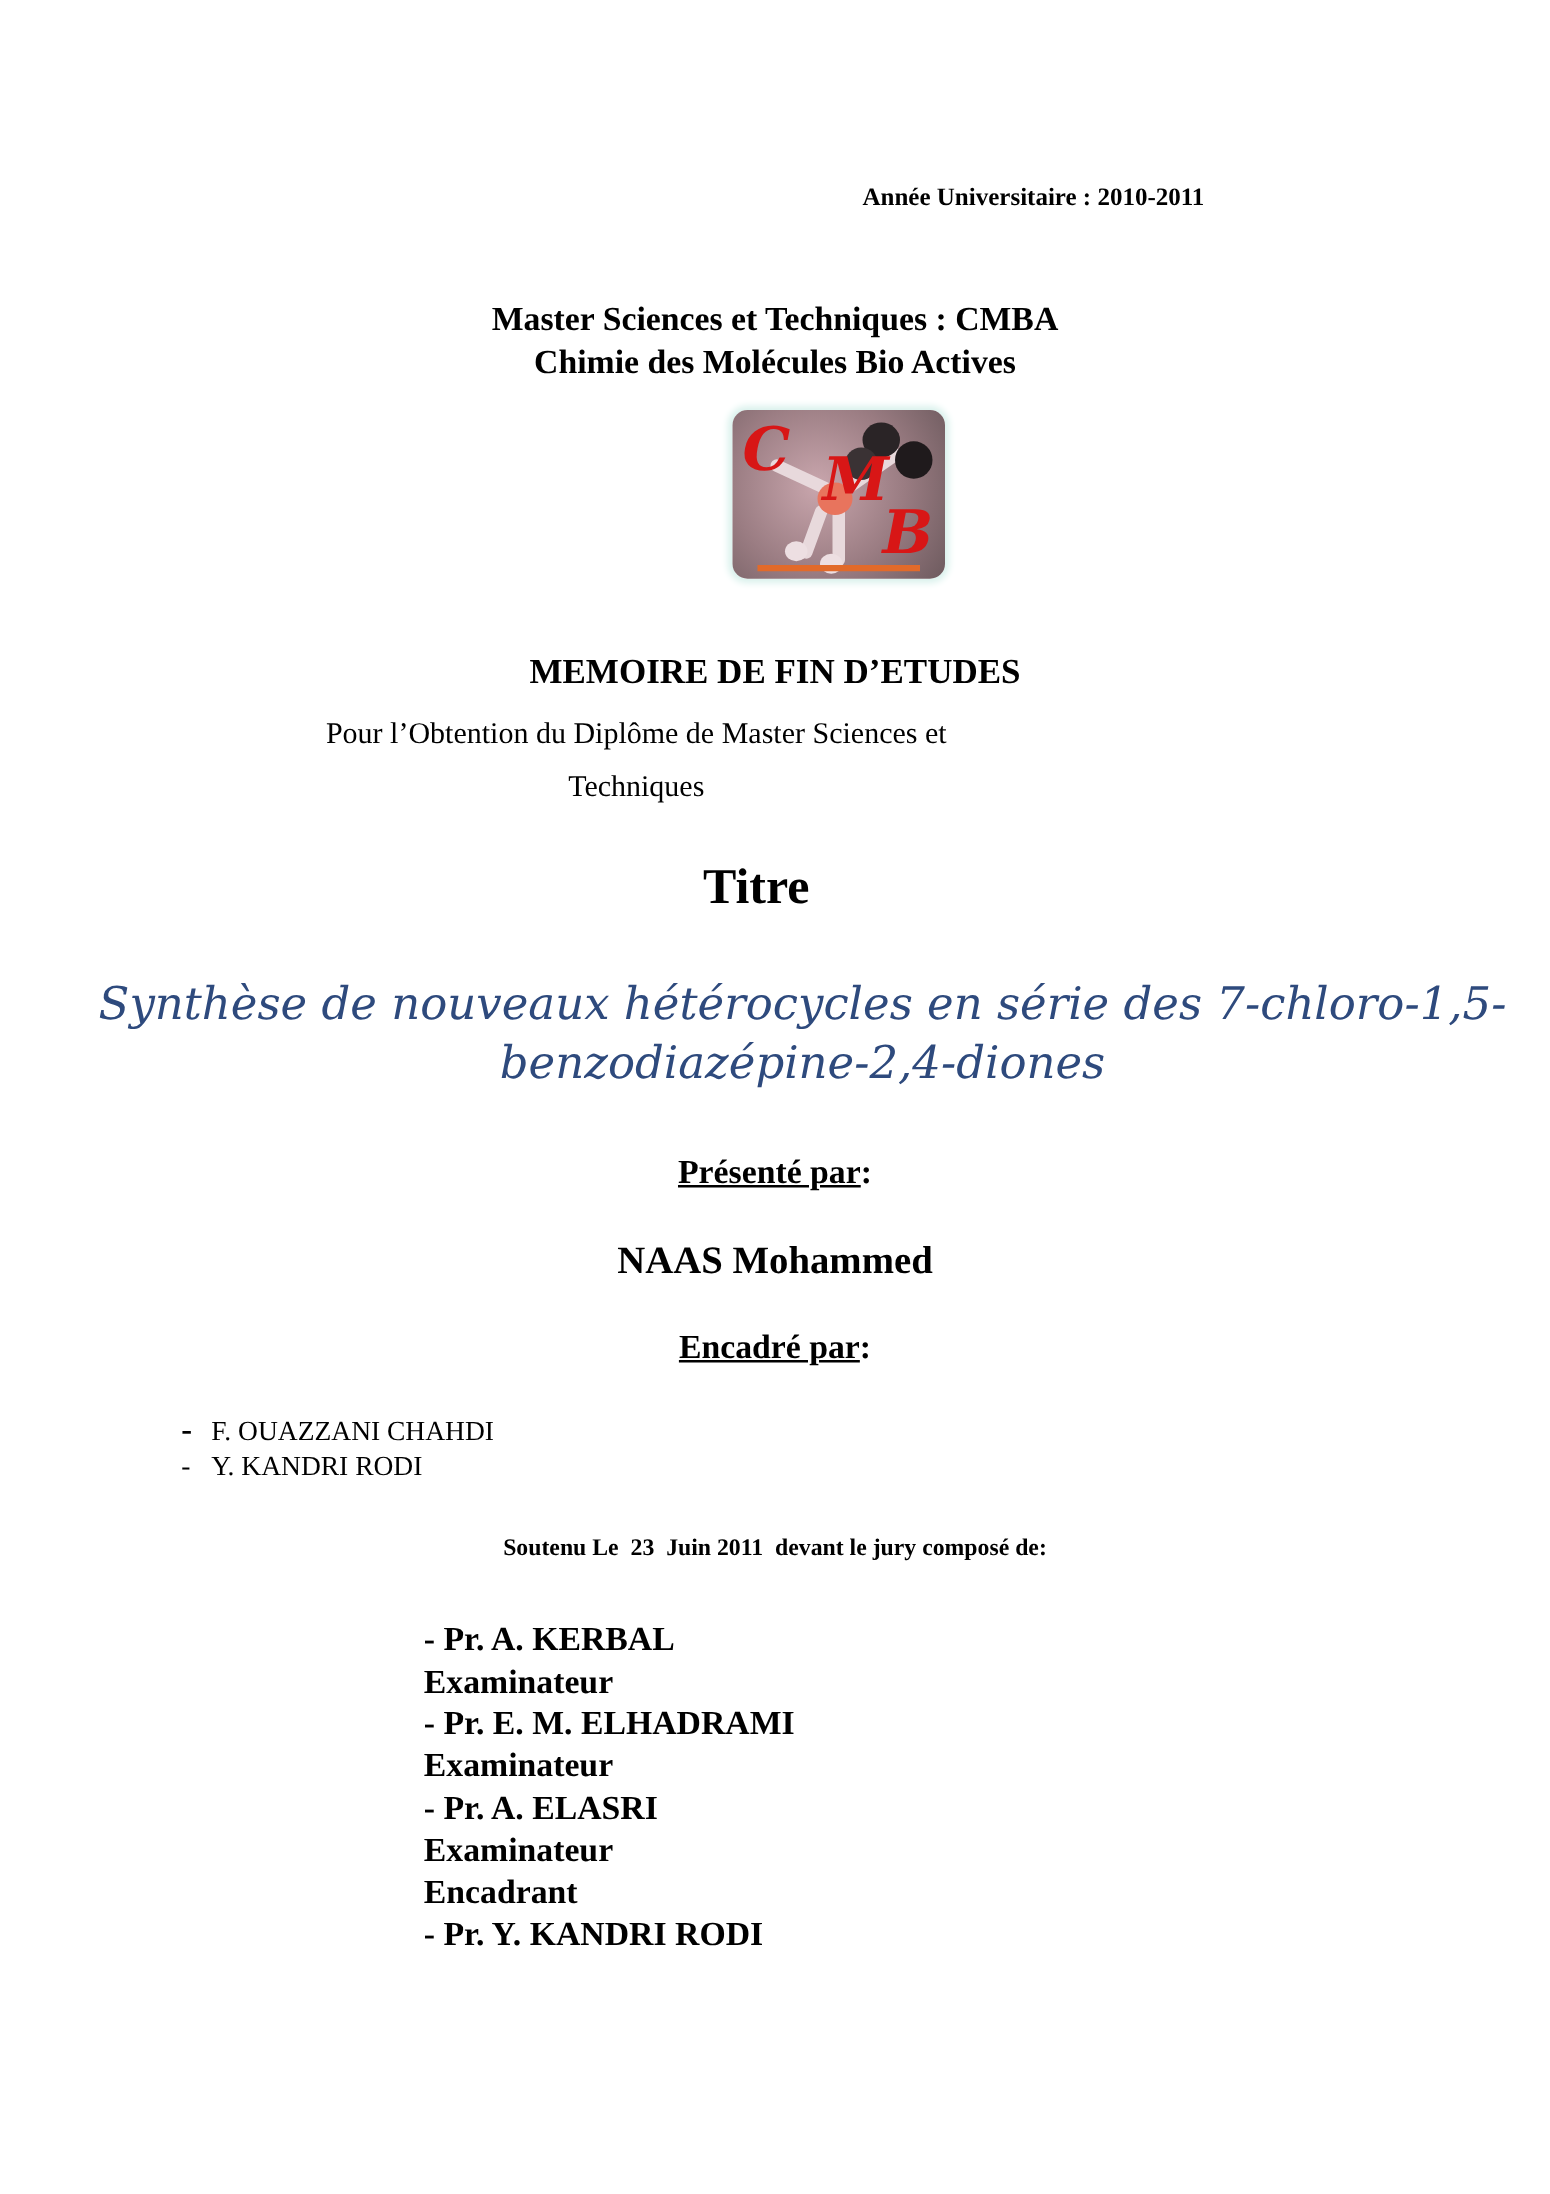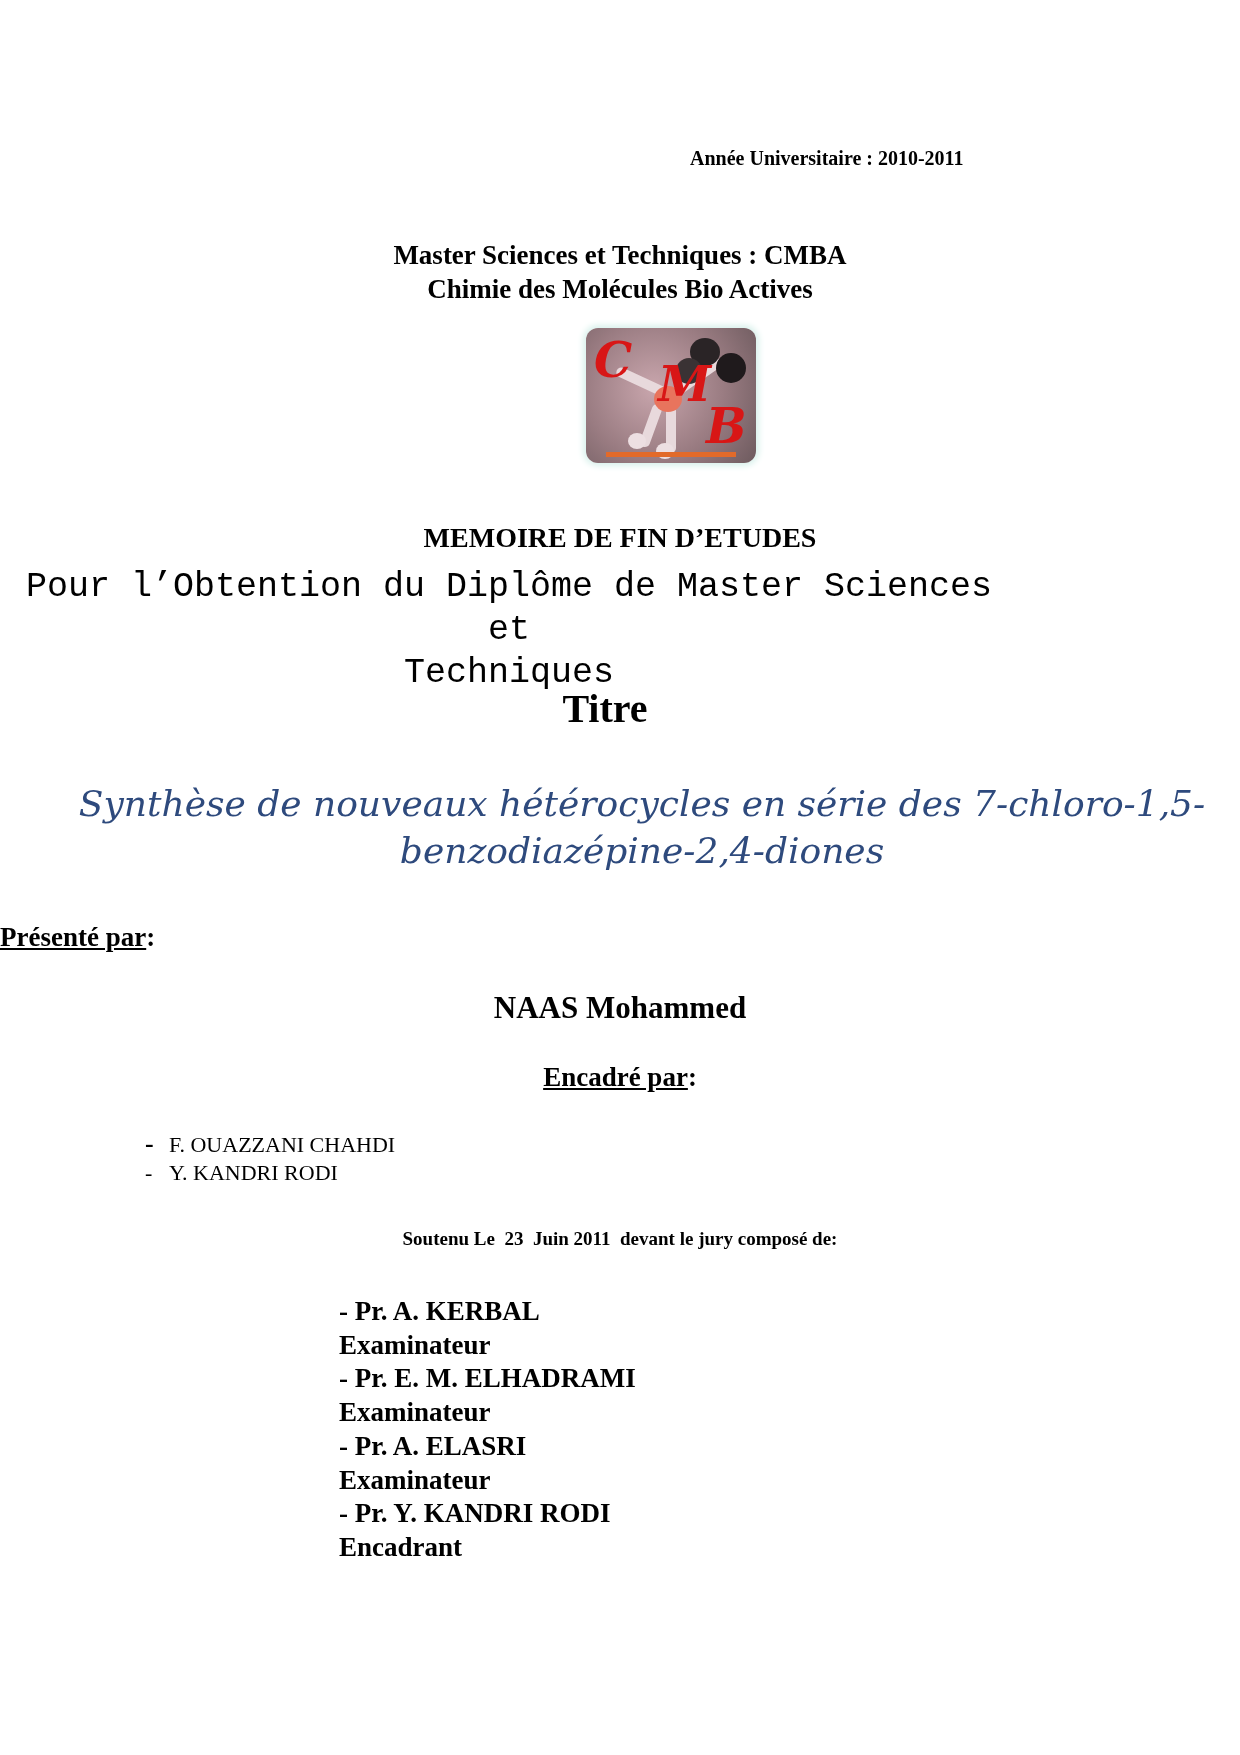--- a/index.html
+++ b/index.html
@@ -9,25 +9,25 @@
     #master { left: 0; width: 1240px; top: 238px; font-size: 27px; font-weight: bold; line-height: 34px; text-align: center; padding-left: 0; }
     #master .inner { position: relative; left: 0px; }
     #logo { left: 586px; top: 328px; width: 170px; height: 135px; border-radius: 12px; overflow: hidden;
             background: radial-gradient(circle at 40% 45%, #c9a6ad 0%, #9a7c82 55%, #6d5a5e 100%);
             box-shadow: 0 0 6px 3px #d9f1ec; }
     #logo .letter { position: absolute; color: #d81616; font-family: "DejaVu Serif", serif; font-style: italic; font-size: 48px; font-weight: bold; }
     #logo .ball { position: absolute; border-radius: 50%; }
     #logo .bond { position: absolute; background: #e8d9dc; border-radius: 6px; }
     #logo .tag { position: absolute; left: 20px; bottom: 6px; width: 130px; height: 5px; background: #e26a2a; }
     #memoire { left: 0; width: 1240px; top: 522px; font-size: 28px; font-weight: bold; text-align: center; }
-    #obtention { left: 0; width: 1018px; top: 566px; font-size: 35px; line-height: 43px; text-align: center; font-family: Liberation Mono, monospace; }
+    #obtention { left: 0; width: 1018px; top: 566px; font-size: 24px; line-height: 43px; text-align: center; }
     #titre-label { left: 0; width: 1210px; top: 685px; font-size: 40px; font-weight: bold; text-align: center; }
     #thesis-title { left: 0; width: 1240px; top: 780px; font-size: 36px; line-height: 47px; font-style: italic; text-align: center; color: #2e4a7d; font-family: "DejaVu Serif", serif; padding-left: 22px; }
     .u { text-decoration: underline; }
-    #presente { left: 0; width: 1240px; top: 922px; font-size: 27px; font-weight: bold; text-align: left; }
+    #presente { left: 0; width: 1240px; top: 922px; font-size: 27px; font-weight: bold; text-align: center; }
     #student { left: 0; width: 1240px; top: 990px; font-size: 31px; font-weight: bold; text-align: center; }
     #encadre { left: 0; width: 1240px; top: 1062px; font-size: 27px; font-weight: bold; text-align: center; }
     #supervisors { left: 145px; top: 1130px; font-size: 22px; line-height: 28px; }
     #supervisors .row { white-space: nowrap; }
     #supervisors .dash { display: inline-block; width: 24px; }
     #supervisors .dash.first { font-weight: bold; font-size: 26px; }
     #soutenu { left: 0; width: 1240px; top: 1228px; font-size: 19px; font-weight: bold; text-align: center; white-space: pre; }
     #jury { left: 339px; top: 1295px; font-size: 27px; font-weight: bold; line-height: 33.7px; }
   </style>
 </head>
@@ -91,15 +91,15 @@
 
 <div class="abs" id="soutenu">Soutenu Le  23  Juin 2011  devant le jury composé de:</div>
 
 <div class="abs" id="jury">
   <div>- Pr. A. KERBAL</div>
   <div>Examinateur</div>
   <div>- Pr. E. M. ELHADRAMI</div>
   <div>Examinateur</div>
   <div>- Pr. A. ELASRI</div>
   <div>Examinateur</div>
+  <div>Encadrant</div>
   <div>- Pr. Y. KANDRI RODI</div>
-  <div>Encadrant</div>
 </div>
 
 </body></html>

